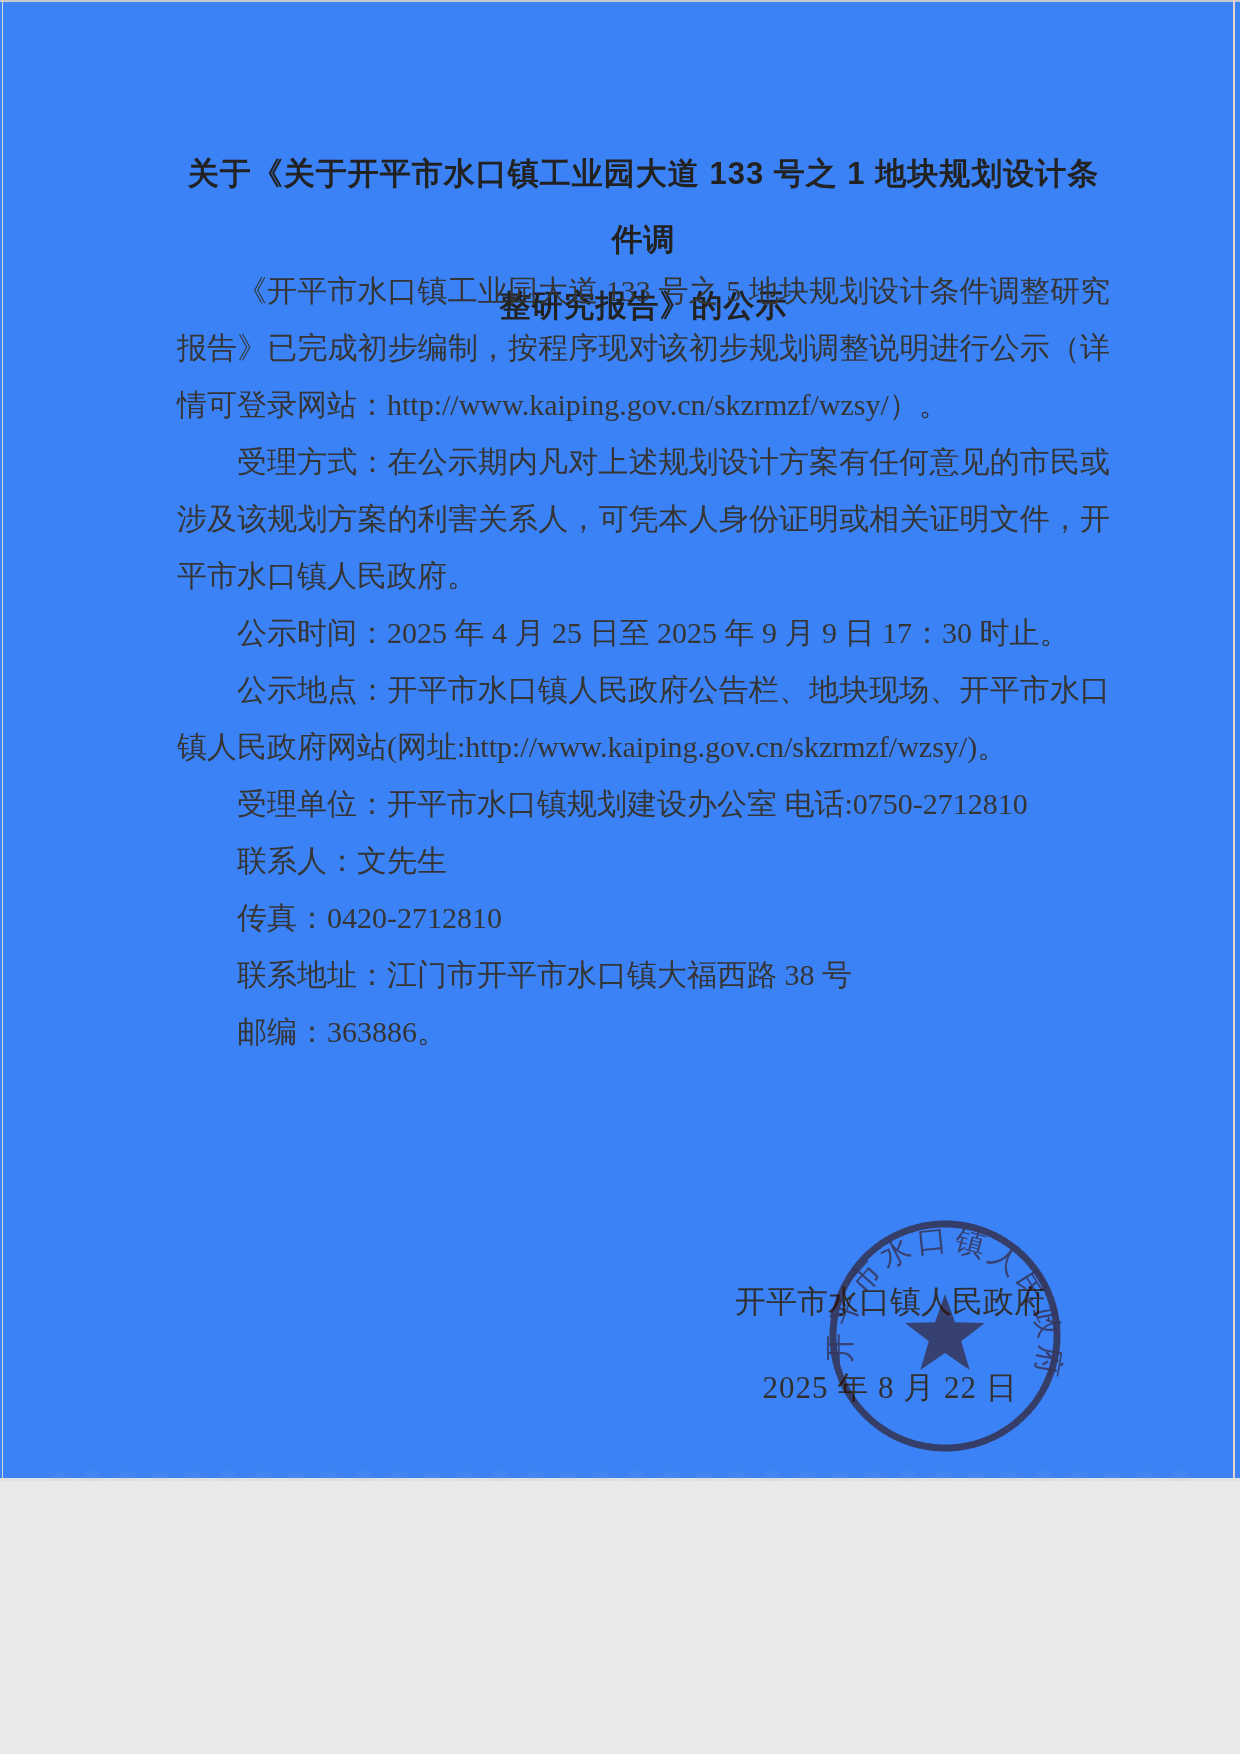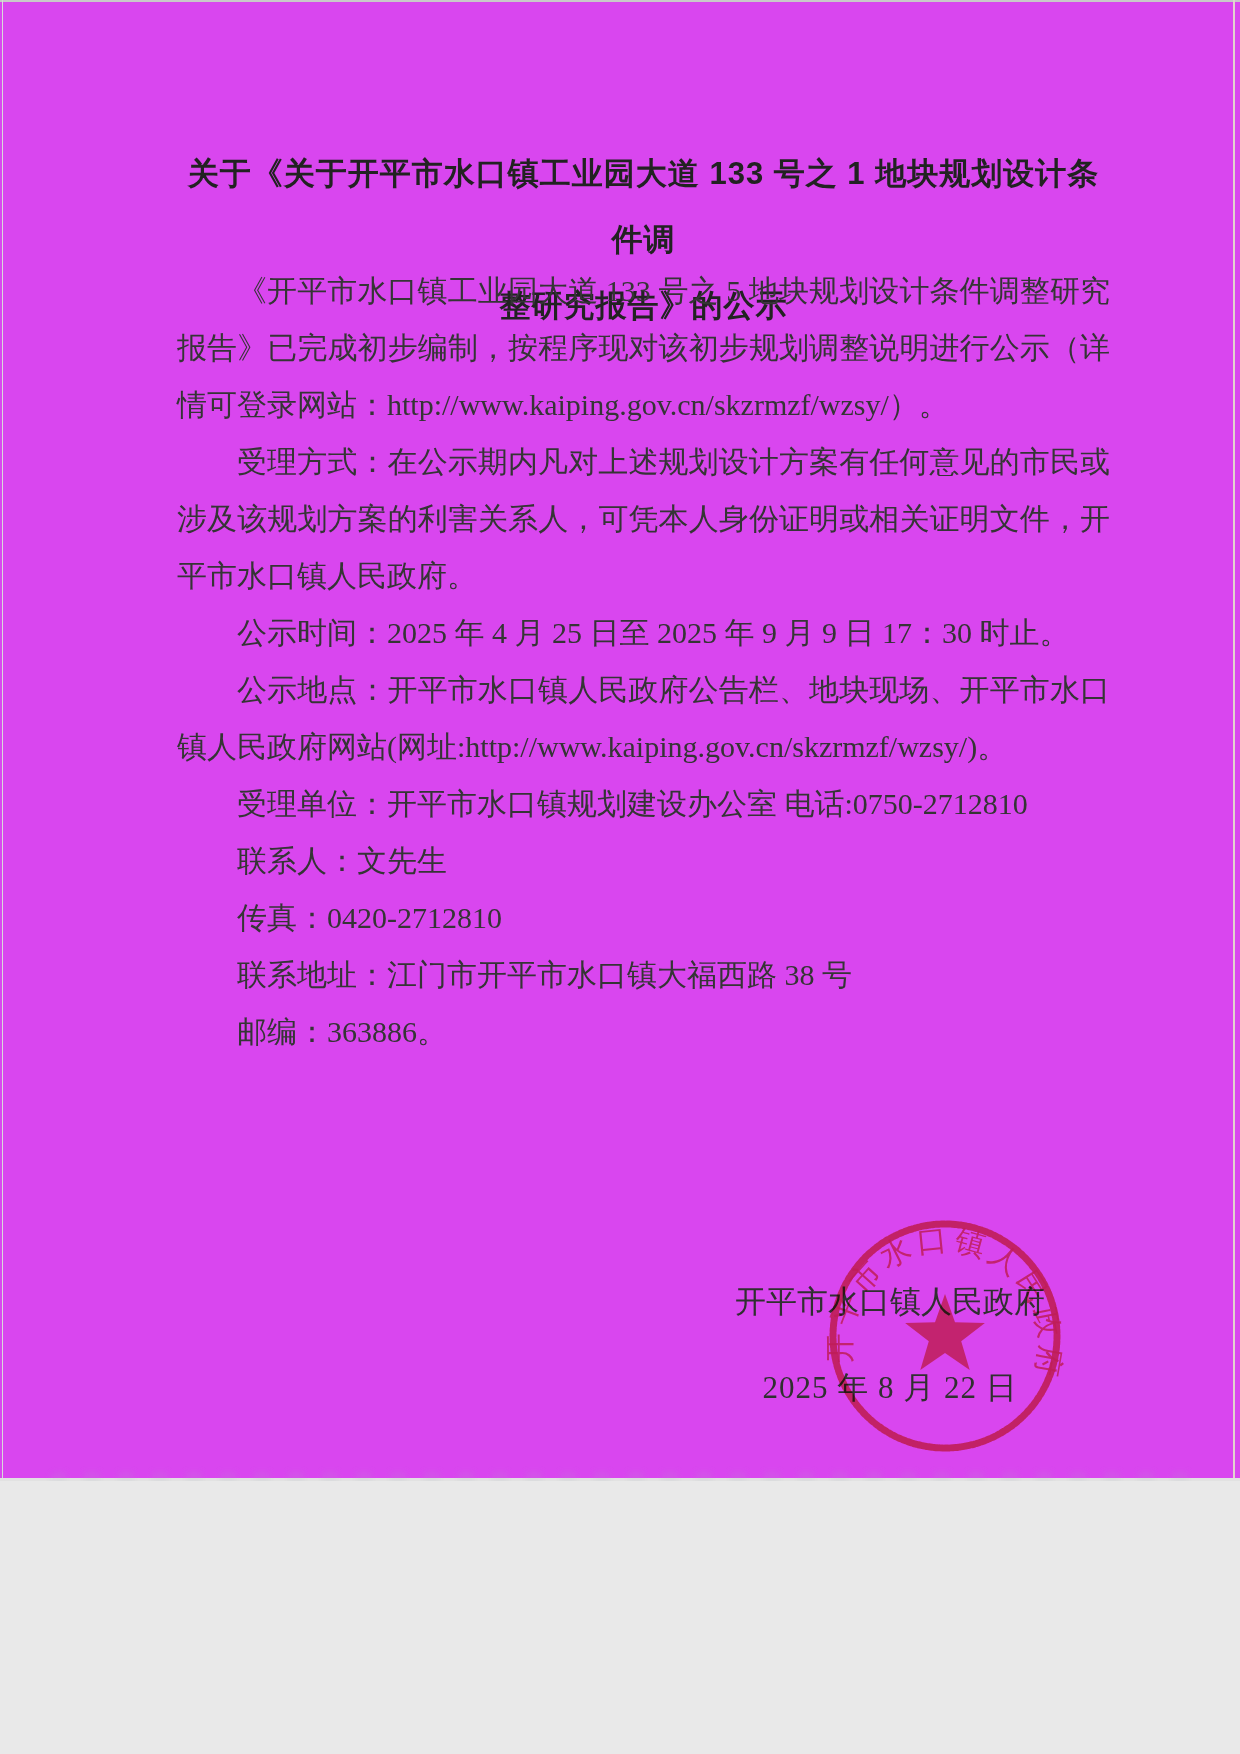--- a/index.html
+++ b/index.html
@@ -1,20 +1,20 @@
 <!DOCTYPE html>
 <html><head>
 <meta charset="utf-8">
 <style>
   html,body{margin:0;padding:0;background:#e9e9e9;}
   #page{
     position:relative;
     width:1240px;height:1481px;
     margin:0 auto;
-    background:#d946ef;
+    background:#3b82f6;
     overflow:hidden;
     font-family:"Liberation Serif","DejaVu Serif",serif;
     color:#343434;
   }
   
   .edge-top{position:absolute;left:0;top:0;width:100%;height:2px;background:#c9c9c9;}
   .edge-left{position:absolute;left:2px;top:0;width:1px;height:100%;background:#d9d9d9;}
   .edge-right{position:absolute;left:1233px;top:0;width:2px;height:100%;background:#e3d2cf;}
   .edge-bottom{position:absolute;left:0;bottom:0;width:100%;height:3px;background:#e2e2e2;}
 

